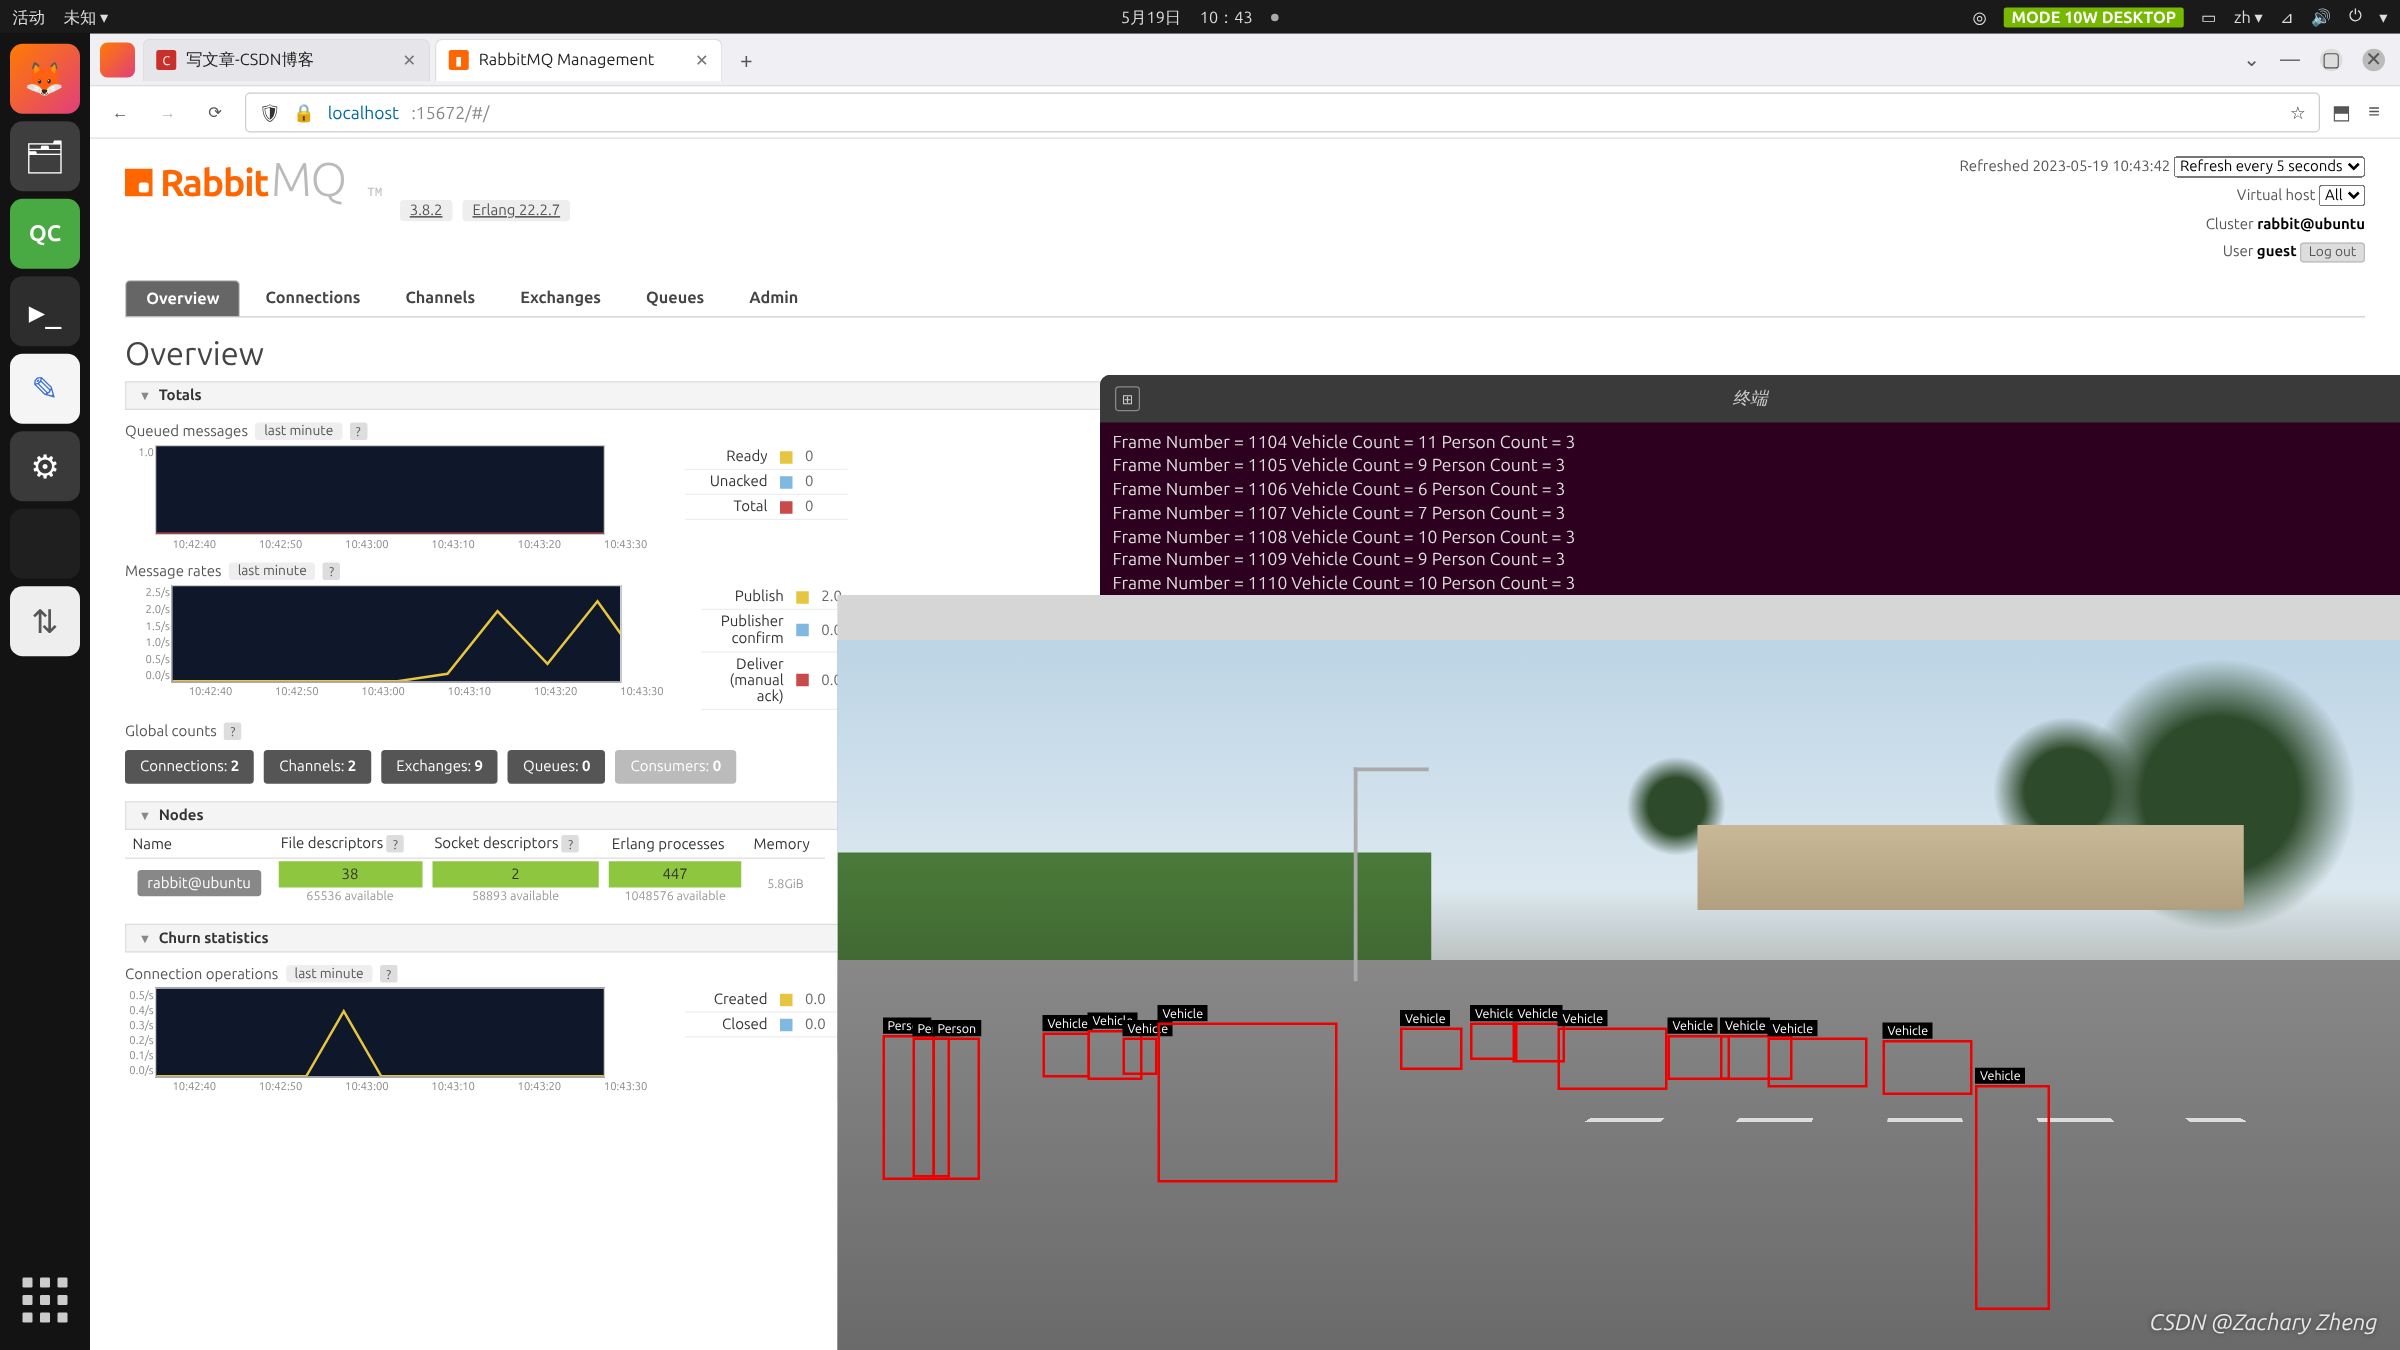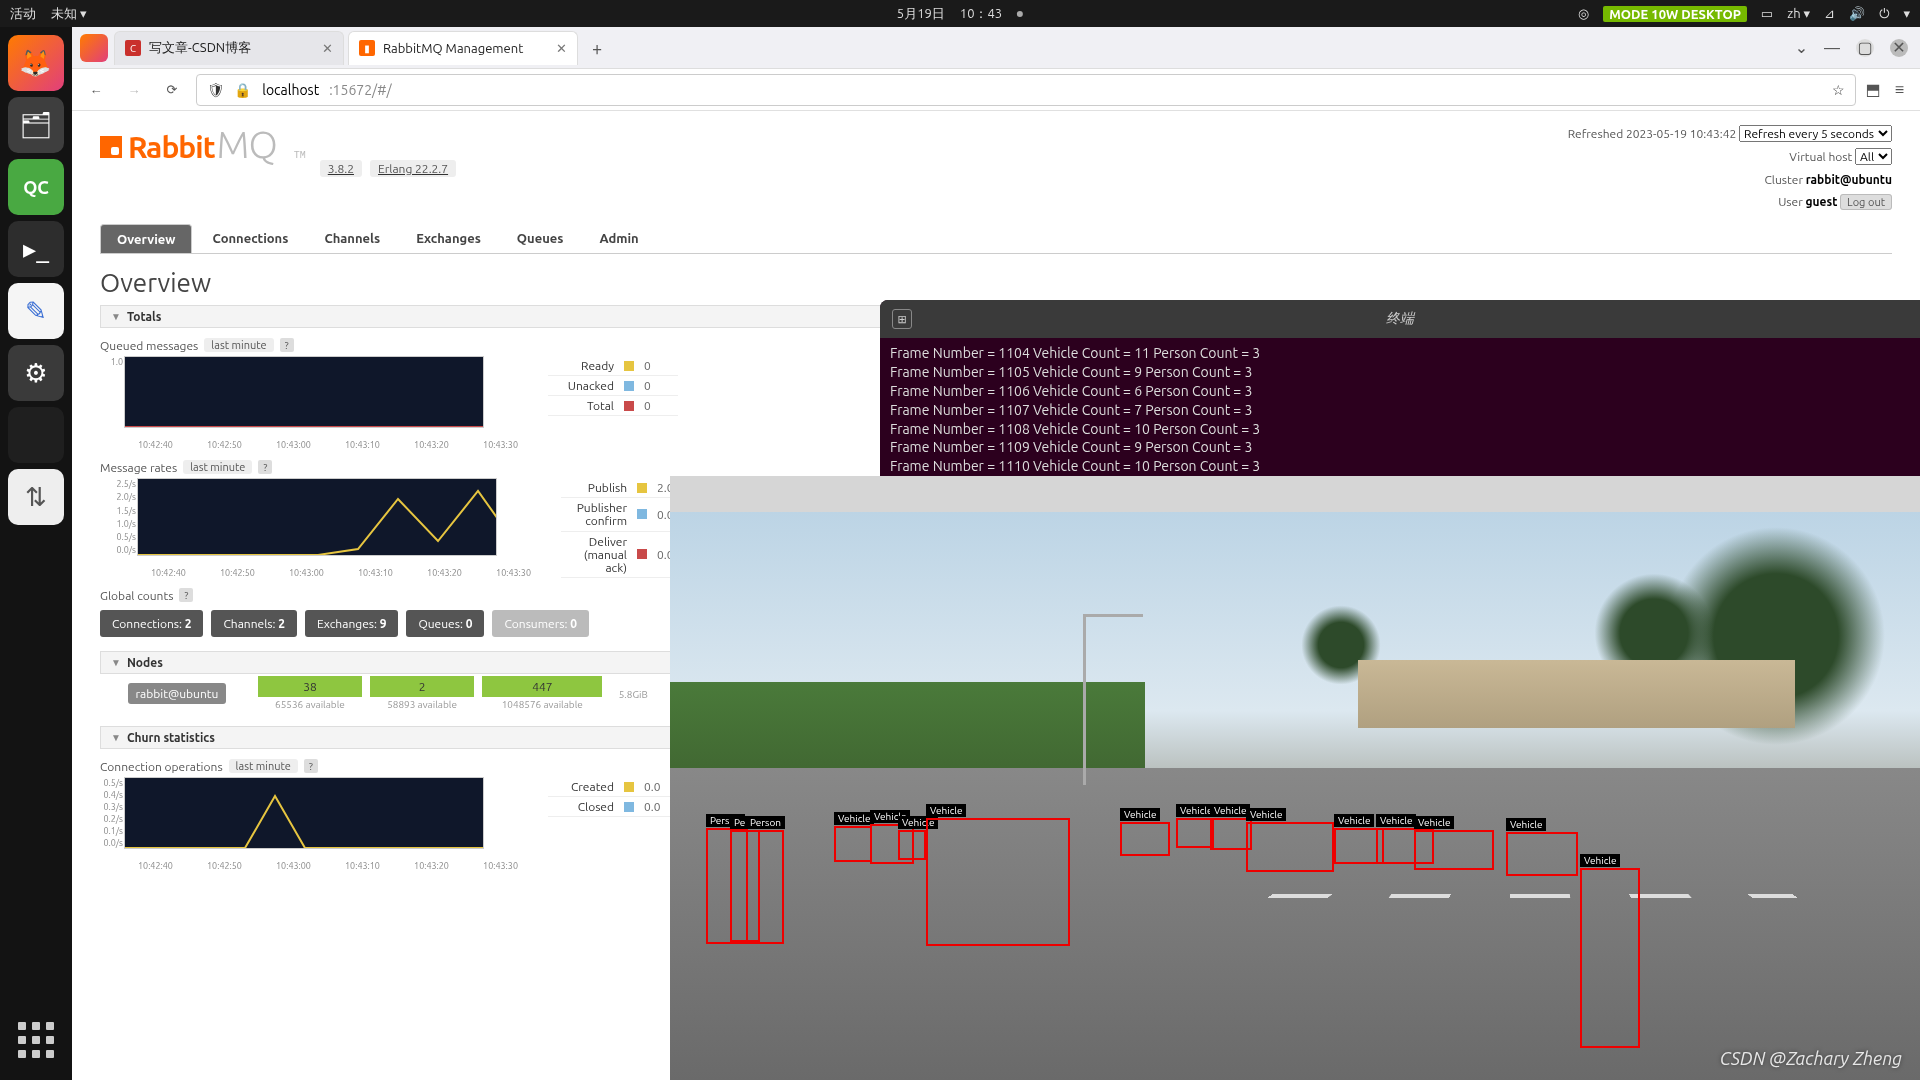--- a/index.html
+++ b/index.html
@@ -37,21 +37,21 @@
 .tab .favicon { width:16px;height:16px; background:#ff6600; border-radius:2px; display:inline-flex; align-items:center; justify-content:center; color:#fff; font-size:10px;}
 .tab .favicon.csdn { background:#c9302c;}
 .tab-close { margin-left:auto; color:#777; }
 .newtab { width:30px; height:30px; display:flex; align-items:center; justify-content:center; color:#555; font-size:18px; }
 .tabbar-right { margin-left:auto; display:flex; gap:16px; padding-right:12px; color:#555; font-size:16px; align-items:center;}
 .wbtn { width:18px;height:18px; border-radius:50%; display:inline-flex; align-items:center; justify-content:center; }
 
 .urlbar { height: 42px; display:flex; align-items:center; padding: 0 10px; gap:10px; border-bottom:1px solid #e0e0e0;}
 .urlbar .navbtn { width:28px; height:28px; display:flex; align-items:center; justify-content:center; color:#555; border-radius:4px;}
 .urlbar .address { flex:1; height:32px; border:1px solid #ccc; border-radius:4px; display:flex; align-items:center; padding:0 10px; gap:10px; color:#333; font-size:14px;}
-.urlbar .address .host { color:#000000;text-align:center; }
+.urlbar .address .host { color:#0369a1;text-align:center; }
 .urlbar .address .path { color:#888; }
 .urlbar .right-icons { display:flex; gap:14px; color:#555; font-size:16px; padding-right:6px;}
 
 
 .page { flex:1; overflow:auto; padding: 12px 28px 20px 28px; position:relative; }
 .header-row { display:flex; align-items:flex-start; }
 .logo { display:flex; align-items:baseline; gap:2px; }
 .logo .lsq { width:22px; height:22px; background:#ff6600; display:inline-block; position:relative; margin-right:4px;}
 .logo .lsq::before { content:""; position:absolute; right:3px; bottom:3px; width:8px; height:8px; background:#fff; border-radius:2px;}
 .logo .rabbit { color:#ff6600; font-size:30px; font-weight:700; letter-spacing:-1px;}
@@ -74,21 +74,21 @@
 h1.ovw { font-size:26px; font-weight:400; color:#444; margin:14px 0 8px;}
 .section-head { background:#f4f4f4; border:1px solid #ddd; padding:4px 10px; font-size:12px; font-weight:600; color:#333; display:flex; align-items:center; gap:6px; margin-top:6px;}
 .section-head .tri { color:#888; font-size:10px;}
 .subhead { font-size:12px; color:#555; margin:10px 0 4px; display:flex; align-items:center; gap:6px;}
 .badge-lm { background:#eee; padding:1px 7px; border-radius:3px; font-size:11px; color:#555;}
 .qmark { background:#ddd; width:14px; height:14px; border-radius:2px; font-size:10px; color:#555; display:inline-flex; align-items:center; justify-content:center;}
 
 .chart-row { display:flex; align-items:flex-start; gap:30px; margin-bottom:6px;}
 .chart { border:1px solid #ccc; width:360px; position:relative; background:#0f172a;}
 .chart .ylabels { position:absolute; left:-24px; top:0; bottom:0; width:22px; font-size:9px; color:#888; display:flex; flex-direction:column; justify-content:space-between; text-align:right;}
-.xlabels { display:flex; justify-content:space-between; font-size:9px; color:#888; width:380px; margin-left:14px; margin-top:12px;}
+.xlabels { display:flex; justify-content:space-between; font-size:9px; color:#888; width:380px; margin-left:14px; margin-top:2px;}
 .legend { font-size:12px; color:#444; width:130px;}
 .legend .lrow { display:flex; align-items:center; justify-content:flex-end; gap:10px; padding:3px 6px; border-bottom:1px solid #eee;}
 .legend .sq { width:10px;height:10px; display:inline-block;}
 .legend .val { width:28px; text-align:left; color:#666;}
 .legend .lbl { flex:1; text-align:right; color:#333;}
 
 .counts { display:flex; gap:8px; margin:8px 0 14px;}
 .count-badge { background:#555; color:#fff; padding:7px 12px; border-radius:3px; font-size:12px;}
 .count-badge.muted { background:#bbb;}
 .count-badge b { font-weight:700;}
@@ -352,20 +352,27 @@
       <span class="count-badge"><span>Queues:</span> <b>0</b></span>
       <span class="count-badge muted"><span>Consumers:</span> <b>0</b></span>
     </div>
 
     <div class="section-head">
         <span class="tri">▼</span>
         <span>Nodes</span>
       </div>
     <table class="nodes-table">
       <tbody>
+          <tr>
+        <th>Name</th>
+        <th><span>File descriptors</span> <span class="qmark">?</span></th>
+        <th><span>Socket descriptors</span> <span class="qmark">?</span></th>
+        <th>Erlang processes</th>
+        <th>Memory</th>
+      </tr>
       <tr>
         <td><span class="node-name">rabbit@ubuntu</span></td>
         <td><span class="node-val">38</span><span class="node-sub">65536 available</span></td>
         <td><span class="node-val">2</span><span class="node-sub">58893 available</span></td>
         <td><span class="node-val">447</span><span class="node-sub">1048576 available</span></td>
         <td><span class="node-sub">5.8GiB</span></td>
       </tr>
     </tbody>
       </table>
 

